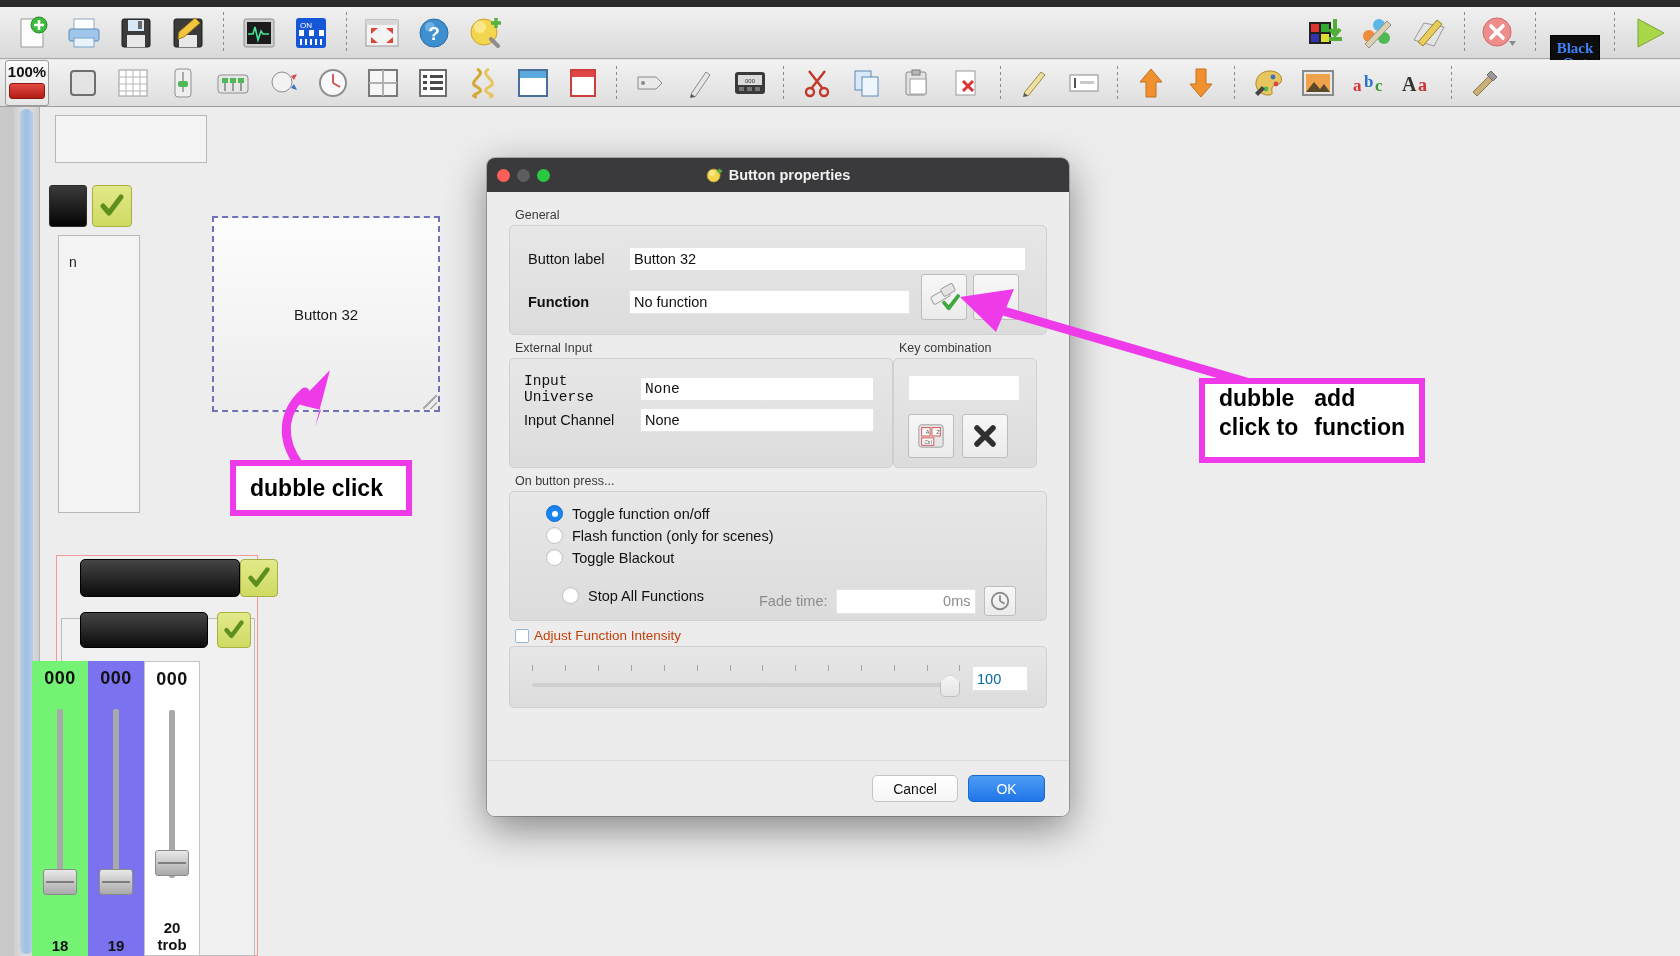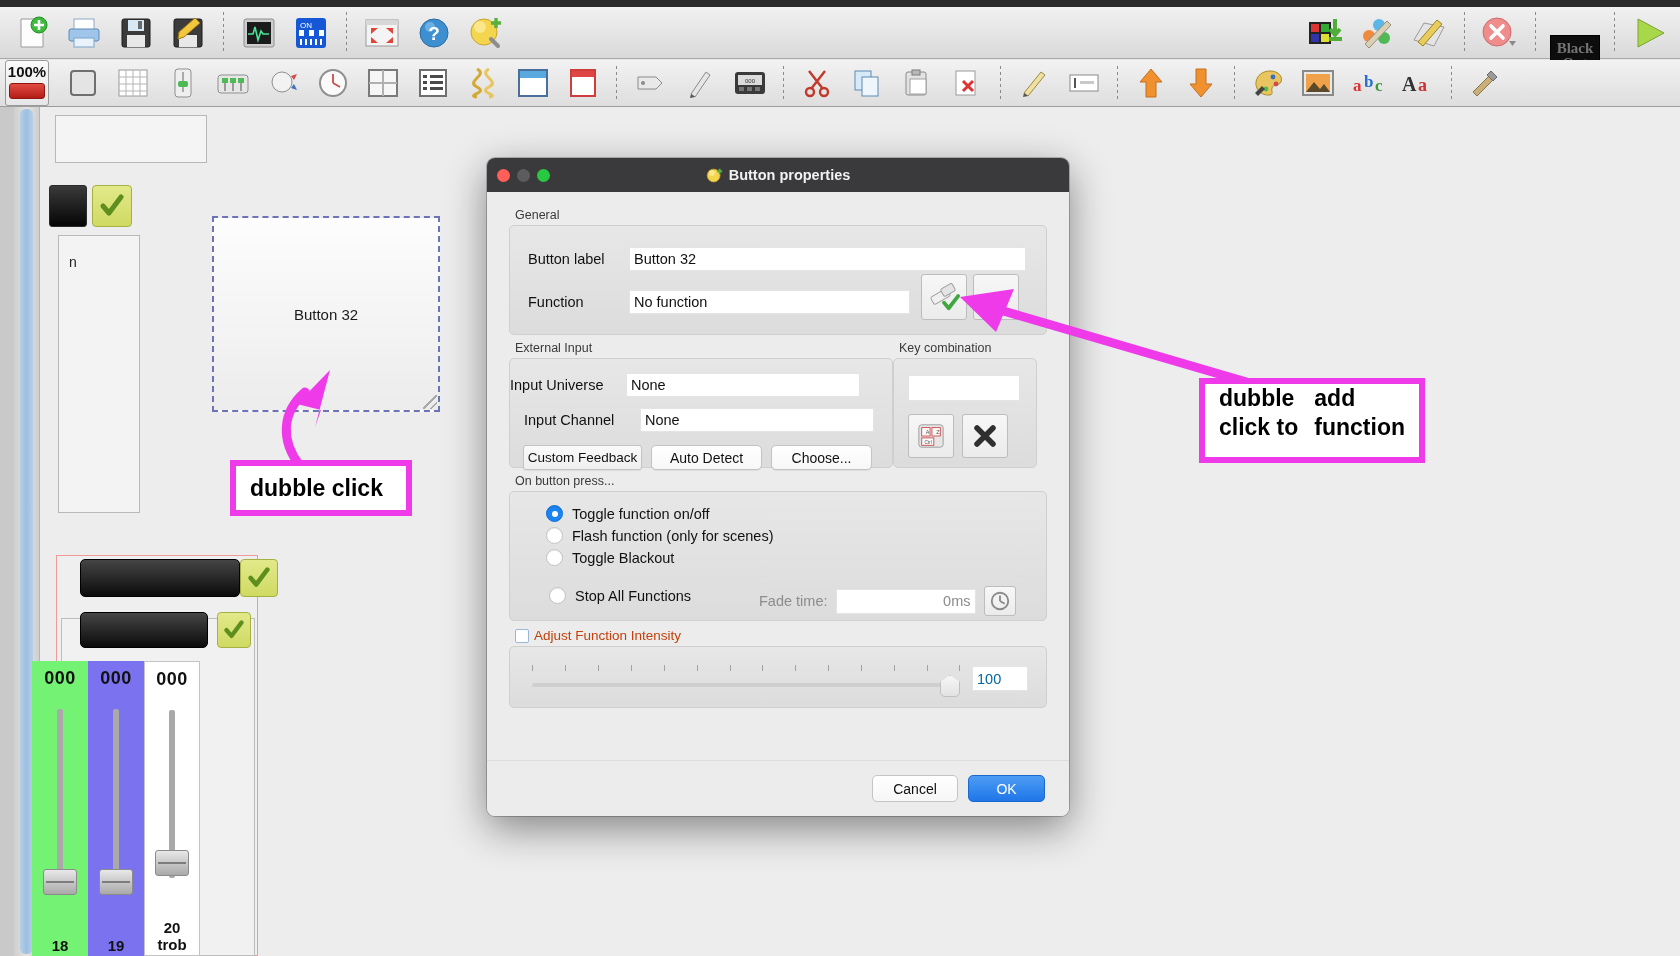--- a/index.html
+++ b/index.html
@@ -337,21 +337,21 @@
     <div class="sep"></div>
     <div class="tbtn">
       <svg width="40" height="36" viewBox="0 0 40 36">
         <circle cx="17" cy="17" r="14" fill="#ef8c8c" stroke="#d06a6a"></circle>
         <path d="M11 11l12 12M23 11L11 23" stroke="#fff" stroke-width="3.6" stroke-linecap="round"></path>
         <path d="M29 26l7 0-3.5 5z" fill="#8a8a8a"></path>
       </svg>
     </div>
     <div class="sep"></div>
     <div class="tbtn" style="width:54px;">
-      <div style="width:50px;height:42px;background:#0d0d0d;border:1px solid #000;display:flex;flex-direction:column;align-items:center;justify-content:center;color:#737373;font-weight:bold;line-height:1;font-family:'Liberation Serif',serif;margin-top:46px;">
+      <div style="width:50px;height:42px;background:#0d0d0d;border:1px solid #000;display:flex;flex-direction:column;align-items:center;justify-content:center;color:#3b82f6;font-weight:bold;line-height:1;font-family:'Liberation Serif',serif;margin-top:46px;">
         <span style="font-size:15px;">Black</span>
         <span style="font-size:15px;">Out</span>
       </div>
     </div>
     <div class="sep"></div>
     <div class="tbtn">
       <svg width="40" height="36" viewBox="0 0 40 36">
           <path d="M8 4l26 14L8 32z" fill="#a8d84a" stroke="#7da234"></path>
         </svg>
     </div>
@@ -658,55 +658,50 @@
 
     <div class="grp-label">General</div>
     <div class="grp" style="height:110px;position:relative;">
       <div class="row" style="position:absolute;left:18px;top:21px;">
         <span class="fld-lbl" style="width:97px;">Button label</span>
         <div class="tfield" style="width:397px;margin-left:4px;">
           <span>Button 32</span>
         </div>
       </div>
       <div class="row" style="position:absolute;left:18px;top:58px;">
-        <span class="fld-lbl" style="width:97px;">Function</span>
+        <span class="fld-lbl" style="width:97px;font-weight:bold;">Function</span>
         <div class="tfield" style="width:281px;margin-left:4px;">
           <span>No function</span>
         </div>
         <div class="sqbtn" style="width:46px;height:46px;margin-left:11px;margin-top:-10px;">
           <svg width="32" height="30" viewBox="0 0 34 32">
             <rect x="3" y="11" width="20" height="9" rx="2" transform="rotate(-30 13 15)" fill="#f0f0f0" stroke="#9a9a9a"></rect>
             <rect x="14" y="4" width="14" height="9" rx="2" transform="rotate(-30 21 8)" fill="#e4e4e4" stroke="#9a9a9a"></rect>
             <path d="M17 22l5 6 10-13" stroke="#3fa83f" stroke-width="4" fill="none" stroke-linecap="round" stroke-linejoin="round"></path>
           </svg>
         </div>
         <div class="sqbtn" style="width:46px;height:46px;margin-left:6px;margin-top:-10px;"></div>
       </div>
     </div>
 
     <div style="display:flex;">
       <div style="width:384px;">
         <div class="grp-label">External Input</div>
         <div class="grp" style="height:110px;position:relative;">
-          <div class="row" style="position:absolute;left:0;top:14px;">
+          <div class="row" style="position:absolute;left:14px;top:14px;font-family:Liberation Mono, monospace;">
             <span class="fld-lbl" style="width:116px;">Input Universe</span>
             <div class="tfield" style="width:234px;">
               <span>None</span>
             </div>
           </div>
           <div class="row" style="position:absolute;left:14px;top:49px;">
             <span class="fld-lbl" style="width:116px;">Input Channel</span>
             <div class="tfield" style="width:234px;">
               <span>None</span>
             </div>
-          </div>
-          <div style="position:absolute;left:13px;top:86px;display:flex;gap:9px;">
-            <div class="pushbtn flat" style="width:119px;height:25px;">Custom Feedback</div>
-            <div class="pushbtn" style="width:111px;height:25px;">Auto Detect</div>
-            <div class="pushbtn" style="width:101px;height:25px;">Choose...</div>
           </div>
         </div>
       </div>
 
       <div style="width:144px;">
         <div class="grp-label">Key combination</div>
         <div class="grp" style="height:110px;position:relative;">
           <div class="tfield" style="position:absolute;left:14px;top:16px;width:112px;height:26px;">
             <span></span>
           </div>
@@ -737,21 +732,21 @@
         <span class="radio-lbl">Toggle function on/off</span>
       </div>
       <div class="radio-row" style="position:absolute;left:18px;top:35px;">
         <div class="radio"></div>
         <span class="radio-lbl">Flash function (only for scenes)</span>
       </div>
       <div class="radio-row" style="position:absolute;left:18px;top:57px;">
         <div class="radio"></div>
         <span class="radio-lbl">Toggle Blackout</span>
       </div>
-      <div class="radio-row" style="position:absolute;left:21px;top:95px;">
+      <div class="radio-row" style="position:absolute;left:34px;top:95px;">
         <div class="radio"></div>
         <span class="radio-lbl">Stop All Functions</span>
       </div>
       <div style="position:absolute;left:249px;top:94px;display:flex;align-items:center;gap:8px;">
         <span style="font-size:14.5px;color:#8c8c8c;">Fade time:</span>
         <div class="tfield" style="width:140px;height:25px;justify-content:flex-end;color:#8c8c8c;">
           <span>0ms</span>
         </div>
         <div class="sqbtn" style="width:32px;height:30px;">
           <svg width="22" height="22" viewBox="0 0 24 24">

